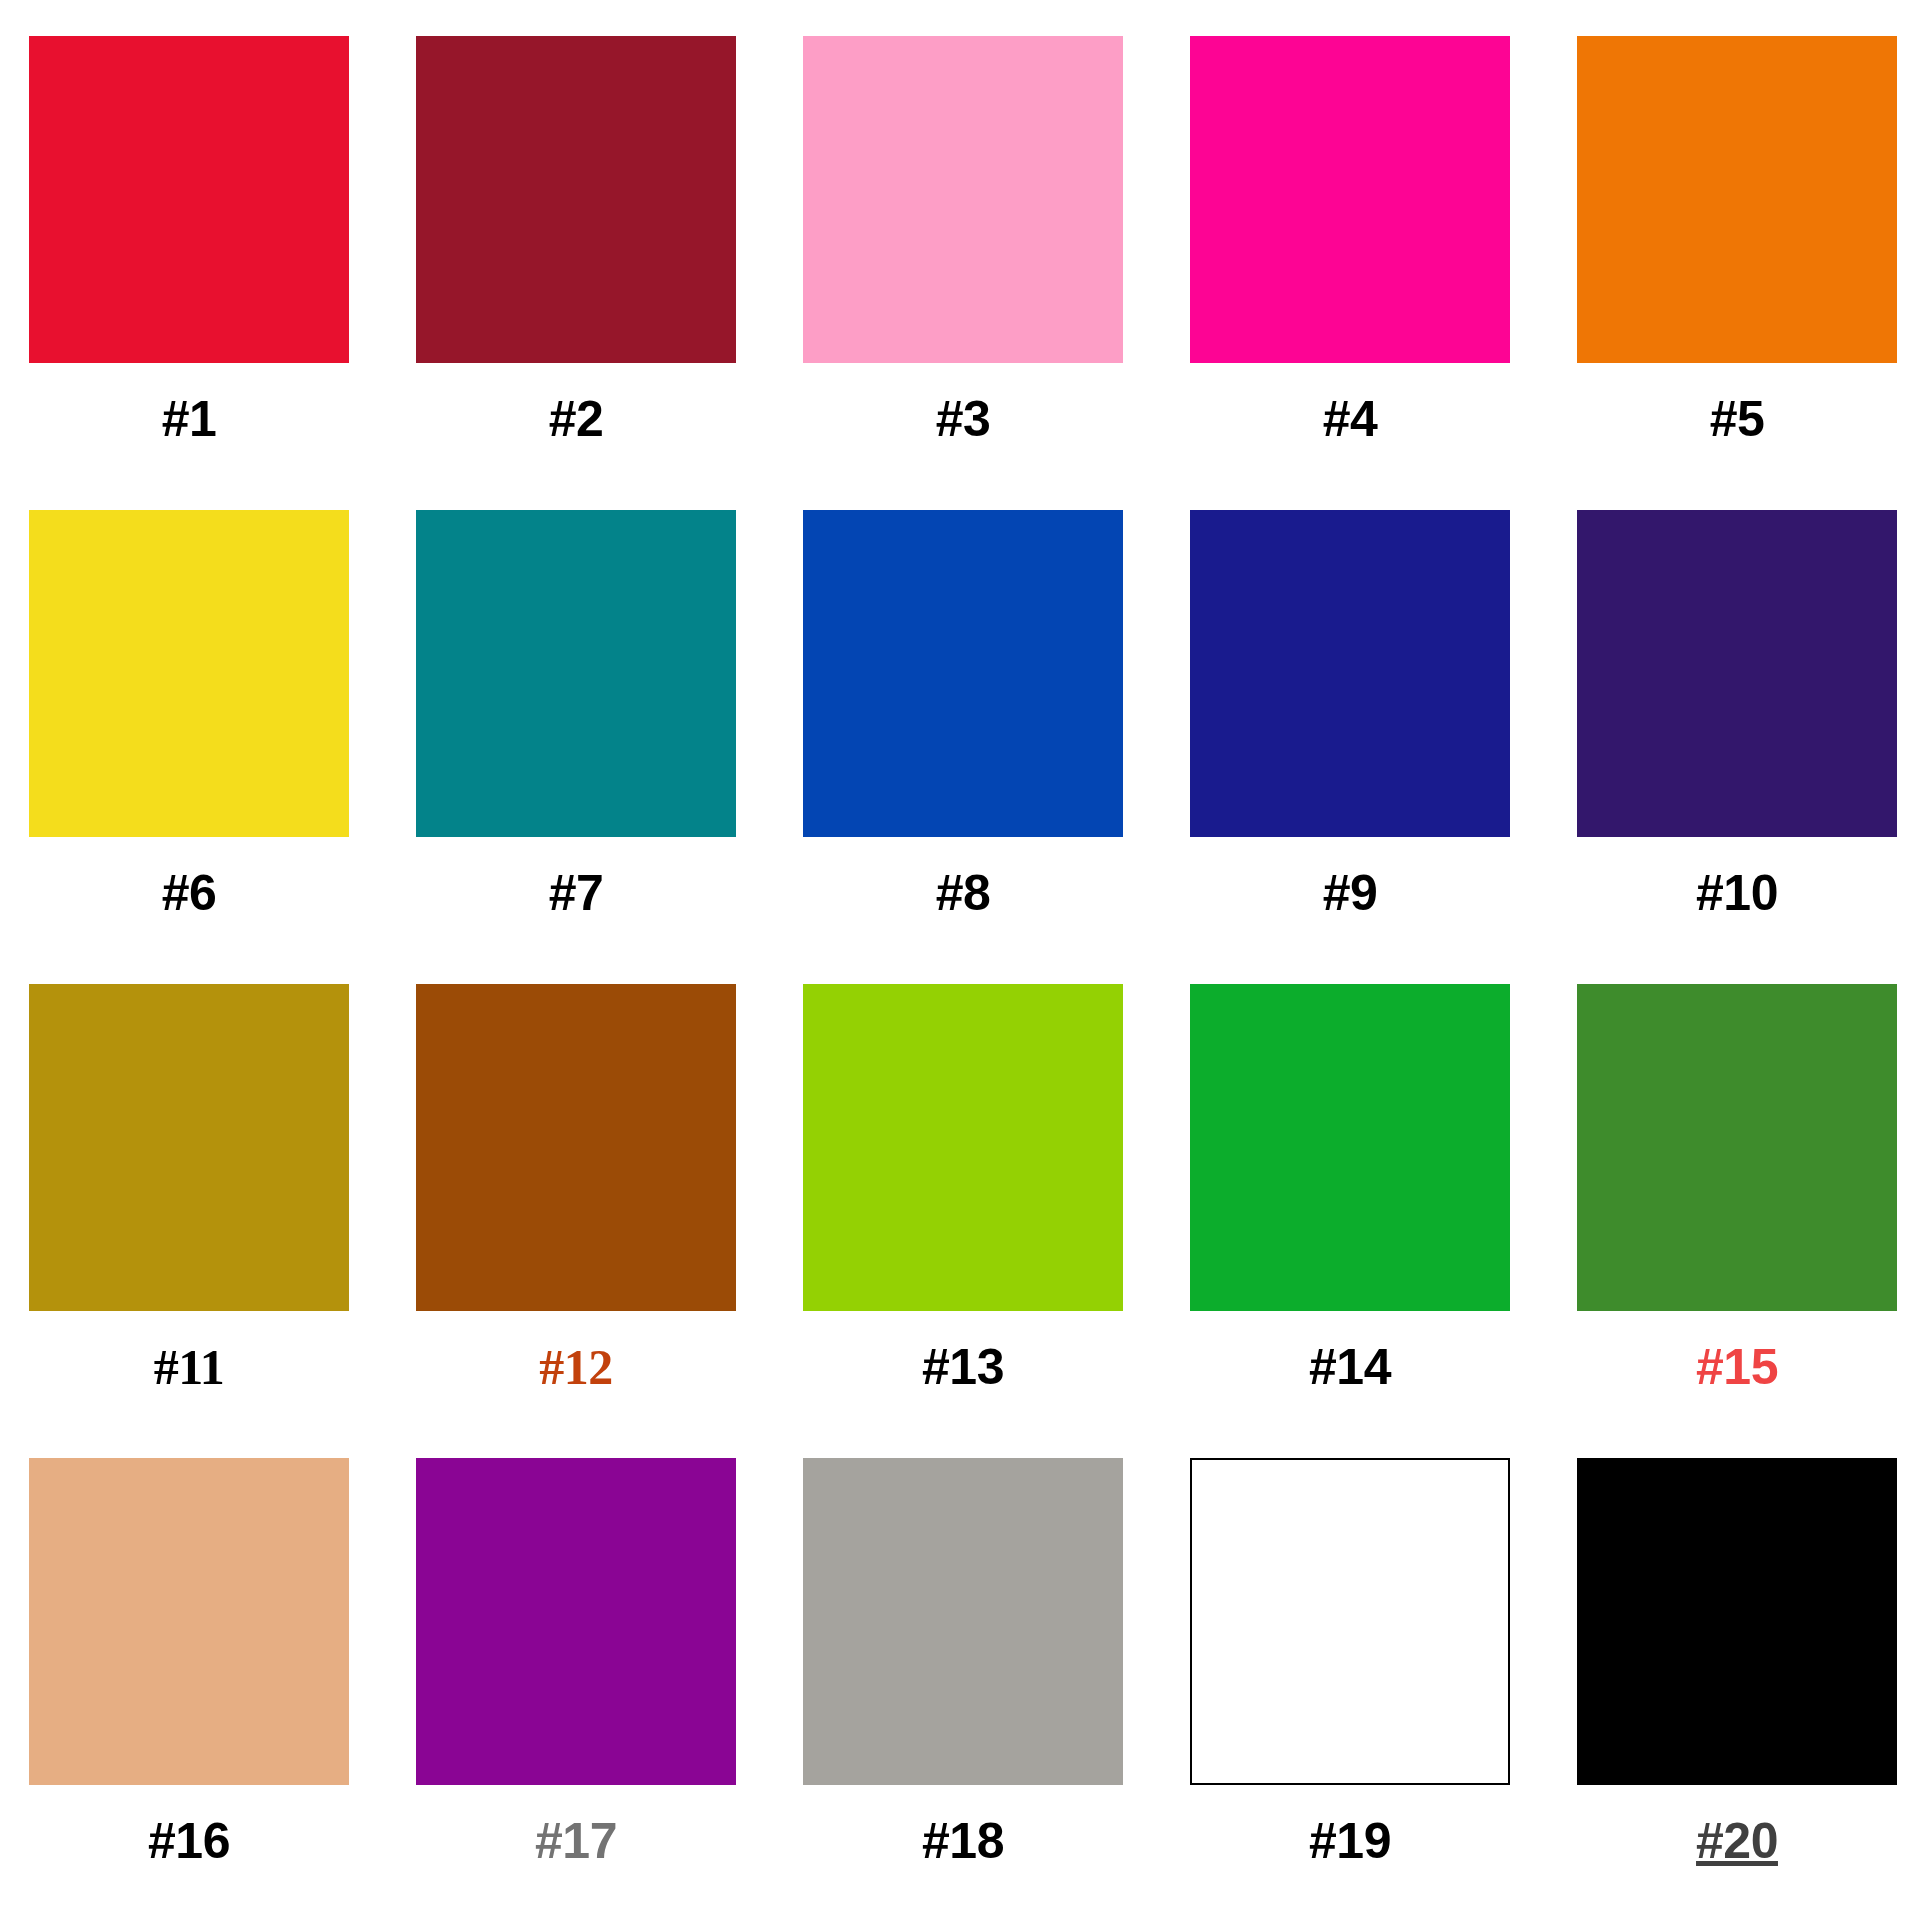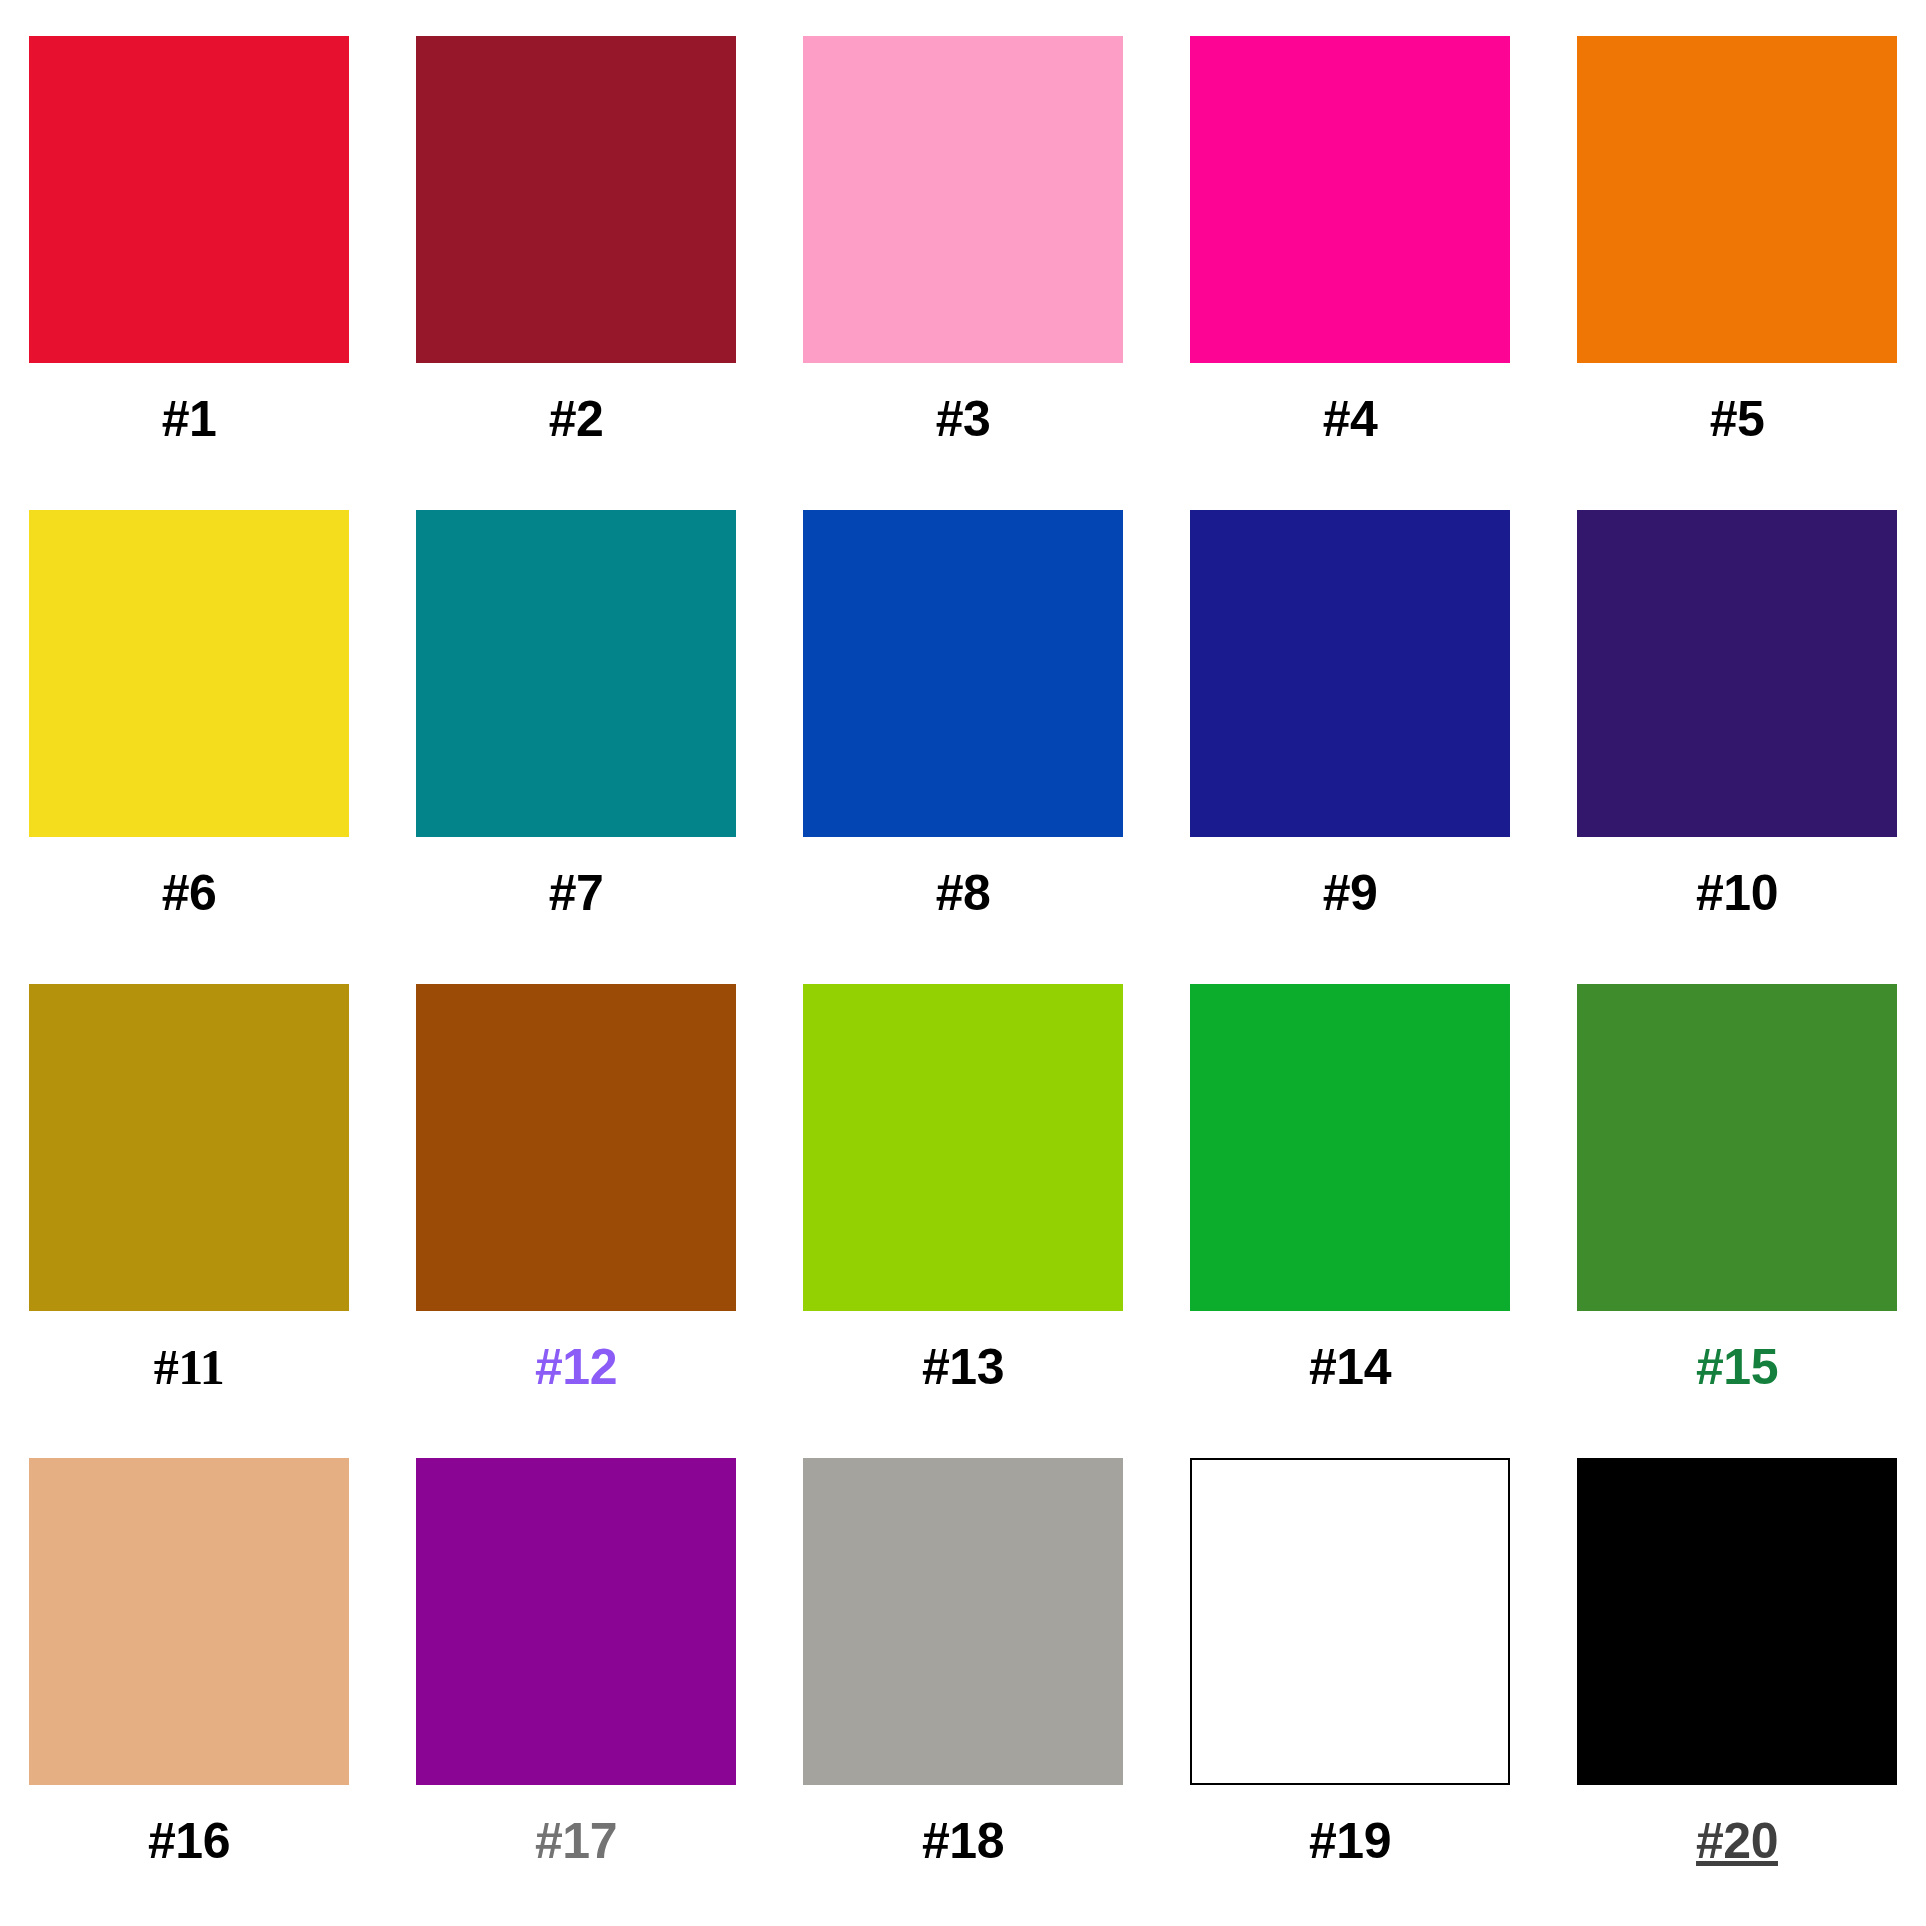--- a/index.html
+++ b/index.html
@@ -96,33 +96,33 @@
     <div class="swatch-cell">
       <div class="swatch-chip" style="background: rgb(51, 23, 108);"></div>
       <div class="swatch-label" style="color: rgb(0, 0, 0);">#10</div>
     </div>
     <div class="swatch-cell">
       <div class="swatch-chip" style="background: rgb(180, 146, 12);"></div>
       <div class="swatch-label" style="color: rgb(0, 0, 0); font-family: Liberation Serif, serif;">#11</div>
     </div>
     <div class="swatch-cell">
       <div class="swatch-chip" style="background: rgb(155, 75, 6);"></div>
-      <div class="swatch-label" style="color: #8b5cf6;">#12</div>
+      <div class="swatch-label" style="color: #c2410c; font-family: Liberation Serif, serif;">#12</div>
     </div>
     <div class="swatch-cell">
       <div class="swatch-chip" style="background: rgb(148, 209, 3);"></div>
       <div class="swatch-label" style="color: rgb(0, 0, 0);">#13</div>
     </div>
     <div class="swatch-cell">
       <div class="swatch-chip" style="background: rgb(12, 173, 44);"></div>
       <div class="swatch-label" style="color: rgb(0, 0, 0);">#14</div>
     </div>
     <div class="swatch-cell">
       <div class="swatch-chip" style="background: rgb(62, 140, 44);"></div>
-      <div class="swatch-label" style="color: #15803d;">#15</div>
+      <div class="swatch-label" style="color: #ef4444;">#15</div>
     </div>
     <div class="swatch-cell">
       <div class="swatch-chip" style="background: rgb(230, 174, 131);"></div>
       <div class="swatch-label" style="color: rgb(0, 0, 0);">#16</div>
     </div>
     <div class="swatch-cell">
       <div class="swatch-chip" style="background: rgb(138, 5, 148);"></div>
       <div class="swatch-label" style="color: #737373; text-align: center;">#17</div>
     </div>
     <div class="swatch-cell">

